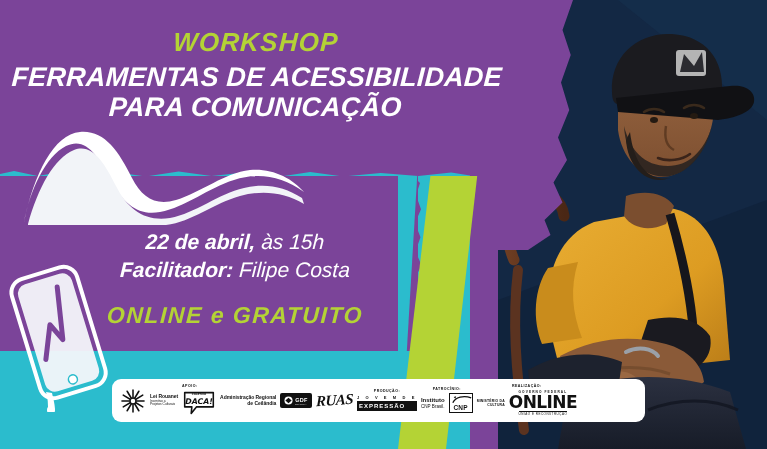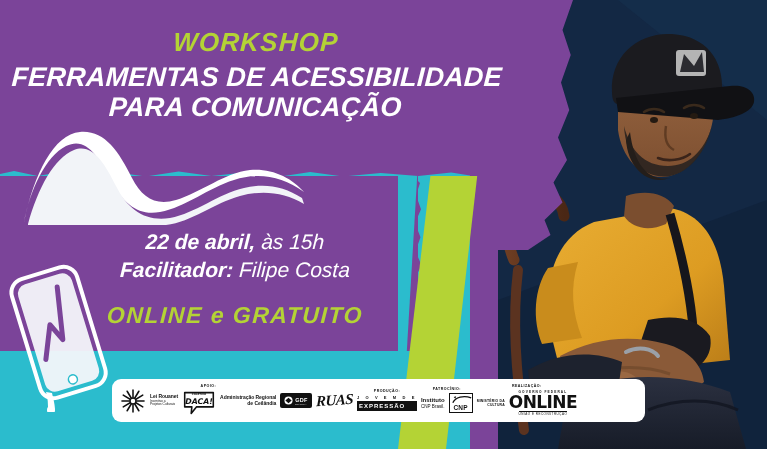--- a/index.html
+++ b/index.html
@@ -300,21 +300,21 @@
         </g>
         <circle cx="20" cy="20" r="4.5" fill="#fff" stroke="#111" stroke-width="2"></circle>
       </svg>
       <div class="lg-col">
         <div class="lname">Lei Rouanet</div>
         <div class="lsub">Incentivo a</div>
         <div class="lsub">Projetos Culturais</div>
       </div>
     </div>
 
-    <div class="lg-col" style="align-items:flex-end;">
+    <div class="lg-col" style="align-items:flex-start;">
       <div class="cap">APOIO:</div>
       <svg width="34" height="26" viewBox="0 0 52 40">
         <path d="M4 4 H48 V26 H22 L14 36 L15 26 H4 Z" fill="#fff" stroke="#111" stroke-width="2.4" stroke-linejoin="round"></path>
         <text x="26" y="8" font-family="DejaVu Sans" font-size="4" font-weight="bold" fill="#111" text-anchor="middle">COLETIVO</text>
         <text x="26" y="21" font-family="DejaVu Sans" font-size="12" font-weight="bold" fill="#111" text-anchor="middle" font-style="italic">DACA!</text>
       </svg>
     </div>
 
     <div class="lg-col" style="text-align:right;">
       <div class="lname">Administração Regional</div>

